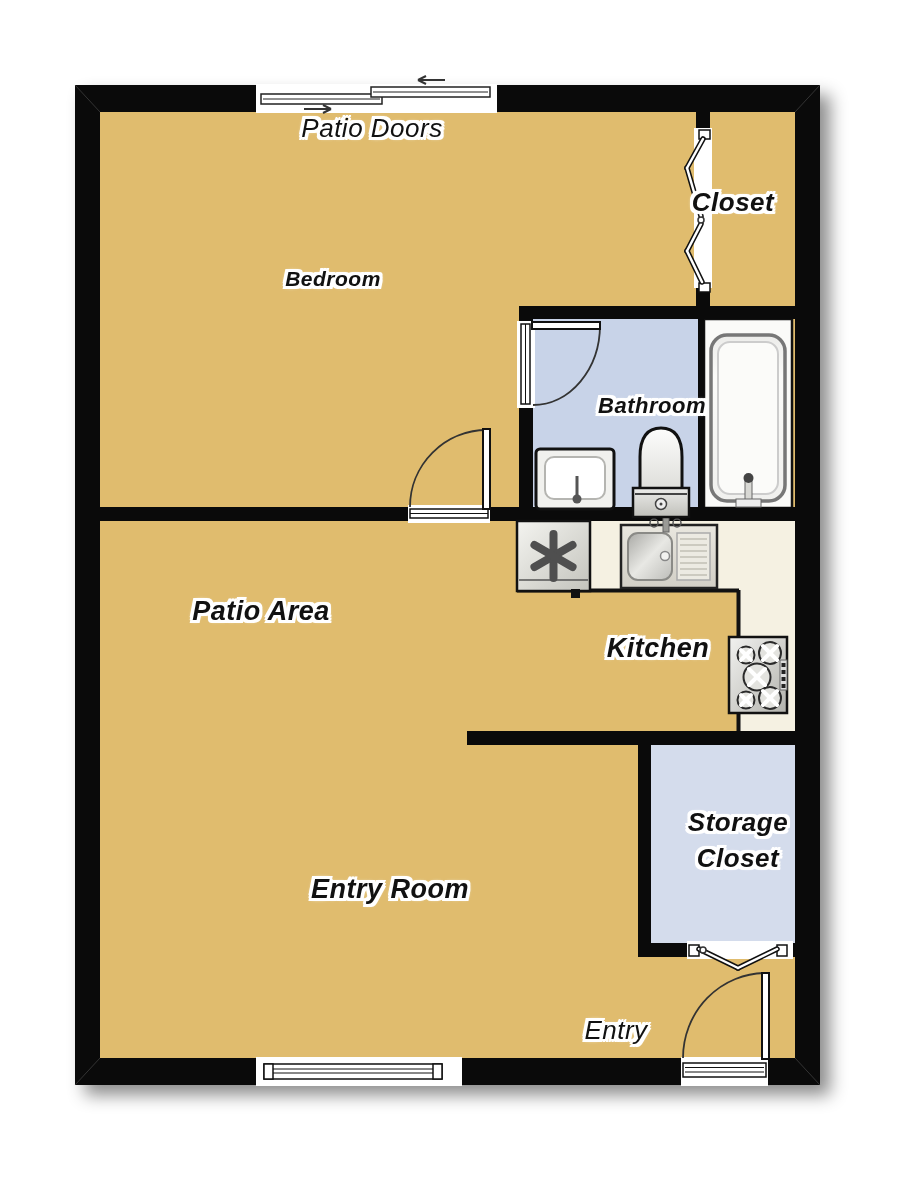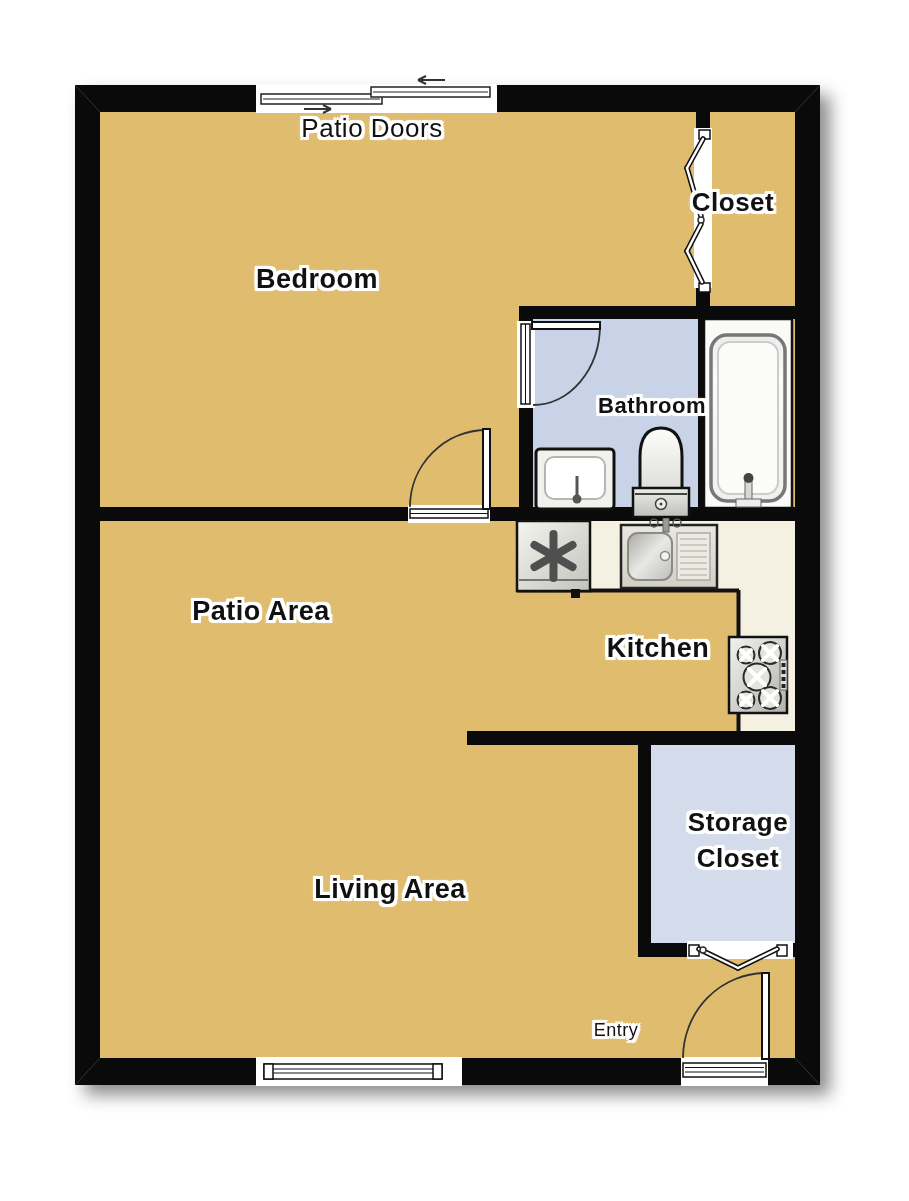--- a/index.html
+++ b/index.html
@@ -1,17 +1,17 @@
 <!DOCTYPE html>
 <html><head>
 <meta charset="utf-8">
 <style>
   html,body{margin:0;padding:0;background:#ffffff;}
   .canvas{position:relative;width:909px;height:1201px;background:#ffffff;overflow:hidden;
-          font-family:"Liberation Sans", sans-serif;}
+          font-family:"Liberation Sans", sans-serif;font-style:italic;}
   .plan-shadow{position:absolute;left:75px;top:85px;width:745px;height:1000px;
                box-shadow:10px 10px 16px rgba(0,0,0,0.45);}
   svg{position:absolute;left:0;top:0;}
   .lbl{position:absolute;transform:translate(-50%,-50%);color:#111;white-space:nowrap;
        letter-spacing:0.5px;text-align:center;
        text-shadow:-3px -3px 0 #fff,0 -3px 0 #fff,3px -3px 0 #fff,
                    -3px 0 0 #fff,3px 0 0 #fff,
                    -3px 3px 0 #fff,0 3px 0 #fff,3px 3px 0 #fff,
                    -2px -2px 0 #fff,2px 2px 0 #fff,-2px 2px 0 #fff,2px -2px 0 #fff,
                    0 0 5px #fff,0 0 5px #fff;}
@@ -257,24 +257,24 @@
       <rect x="718" y="342" width="60" height="152" rx="12" fill="#fbfbf9" stroke="#cccccc" stroke-width="2"></rect>
       <g>
         <rect x="745" y="480" width="7" height="23" fill="#d8d8d4" stroke="#666" stroke-width="1"></rect>
         <circle cx="748.5" cy="478" r="5" fill="#444"></circle>
         <rect x="736" y="499" width="25" height="8" fill="#eee" stroke="#666" stroke-width="1"></rect>
       </g>
     </g>
   </svg>
 
   <div class="lbl reg" style="left:372px;top:128px;font-size:26px;">Patio Doors</div>
-  <div class="lbl bold" style="left:308px;top:279px;font-size:27px;padding-left:18px;">Bedroom</div>
+  <div class="lbl bold" style="left:324px;top:279px;font-size:21px;padding-left:18px;">Bedroom</div>
   <div class="lbl bold" style="left:733px;top:202px;font-size:26px;">Closet</div>
   <div class="lbl bold" style="left:652px;top:406px;font-size:22px;">Bathroom</div>
   <div class="lbl bold" style="left:261px;top:611px;font-size:27px;">Patio Area</div>
   <div class="lbl bold" style="left:634px;top:648px;font-size:27px;margin-left:24px;">Kitchen</div>
   <div class="lbl bold" style="left:722px;top:840px;font-size:26px;line-height:36px;margin-left:16px;">
     <span style="display:block;">Storage</span>
     <span style="display:block;">Closet</span>
   </div>
-  <div class="lbl bold" style="left:390px;top:889px;font-size:27px;">Living Area</div>
-  <div class="lbl reg" style="left:616px;top:1030px;font-size:18px;">Entry</div>
+  <div class="lbl bold" style="left:390px;top:889px;font-size:27px;">Entry Room</div>
+  <div class="lbl reg" style="left:616px;top:1030px;font-size:26px;">Entry</div>
 </div>
 
 </body></html>

